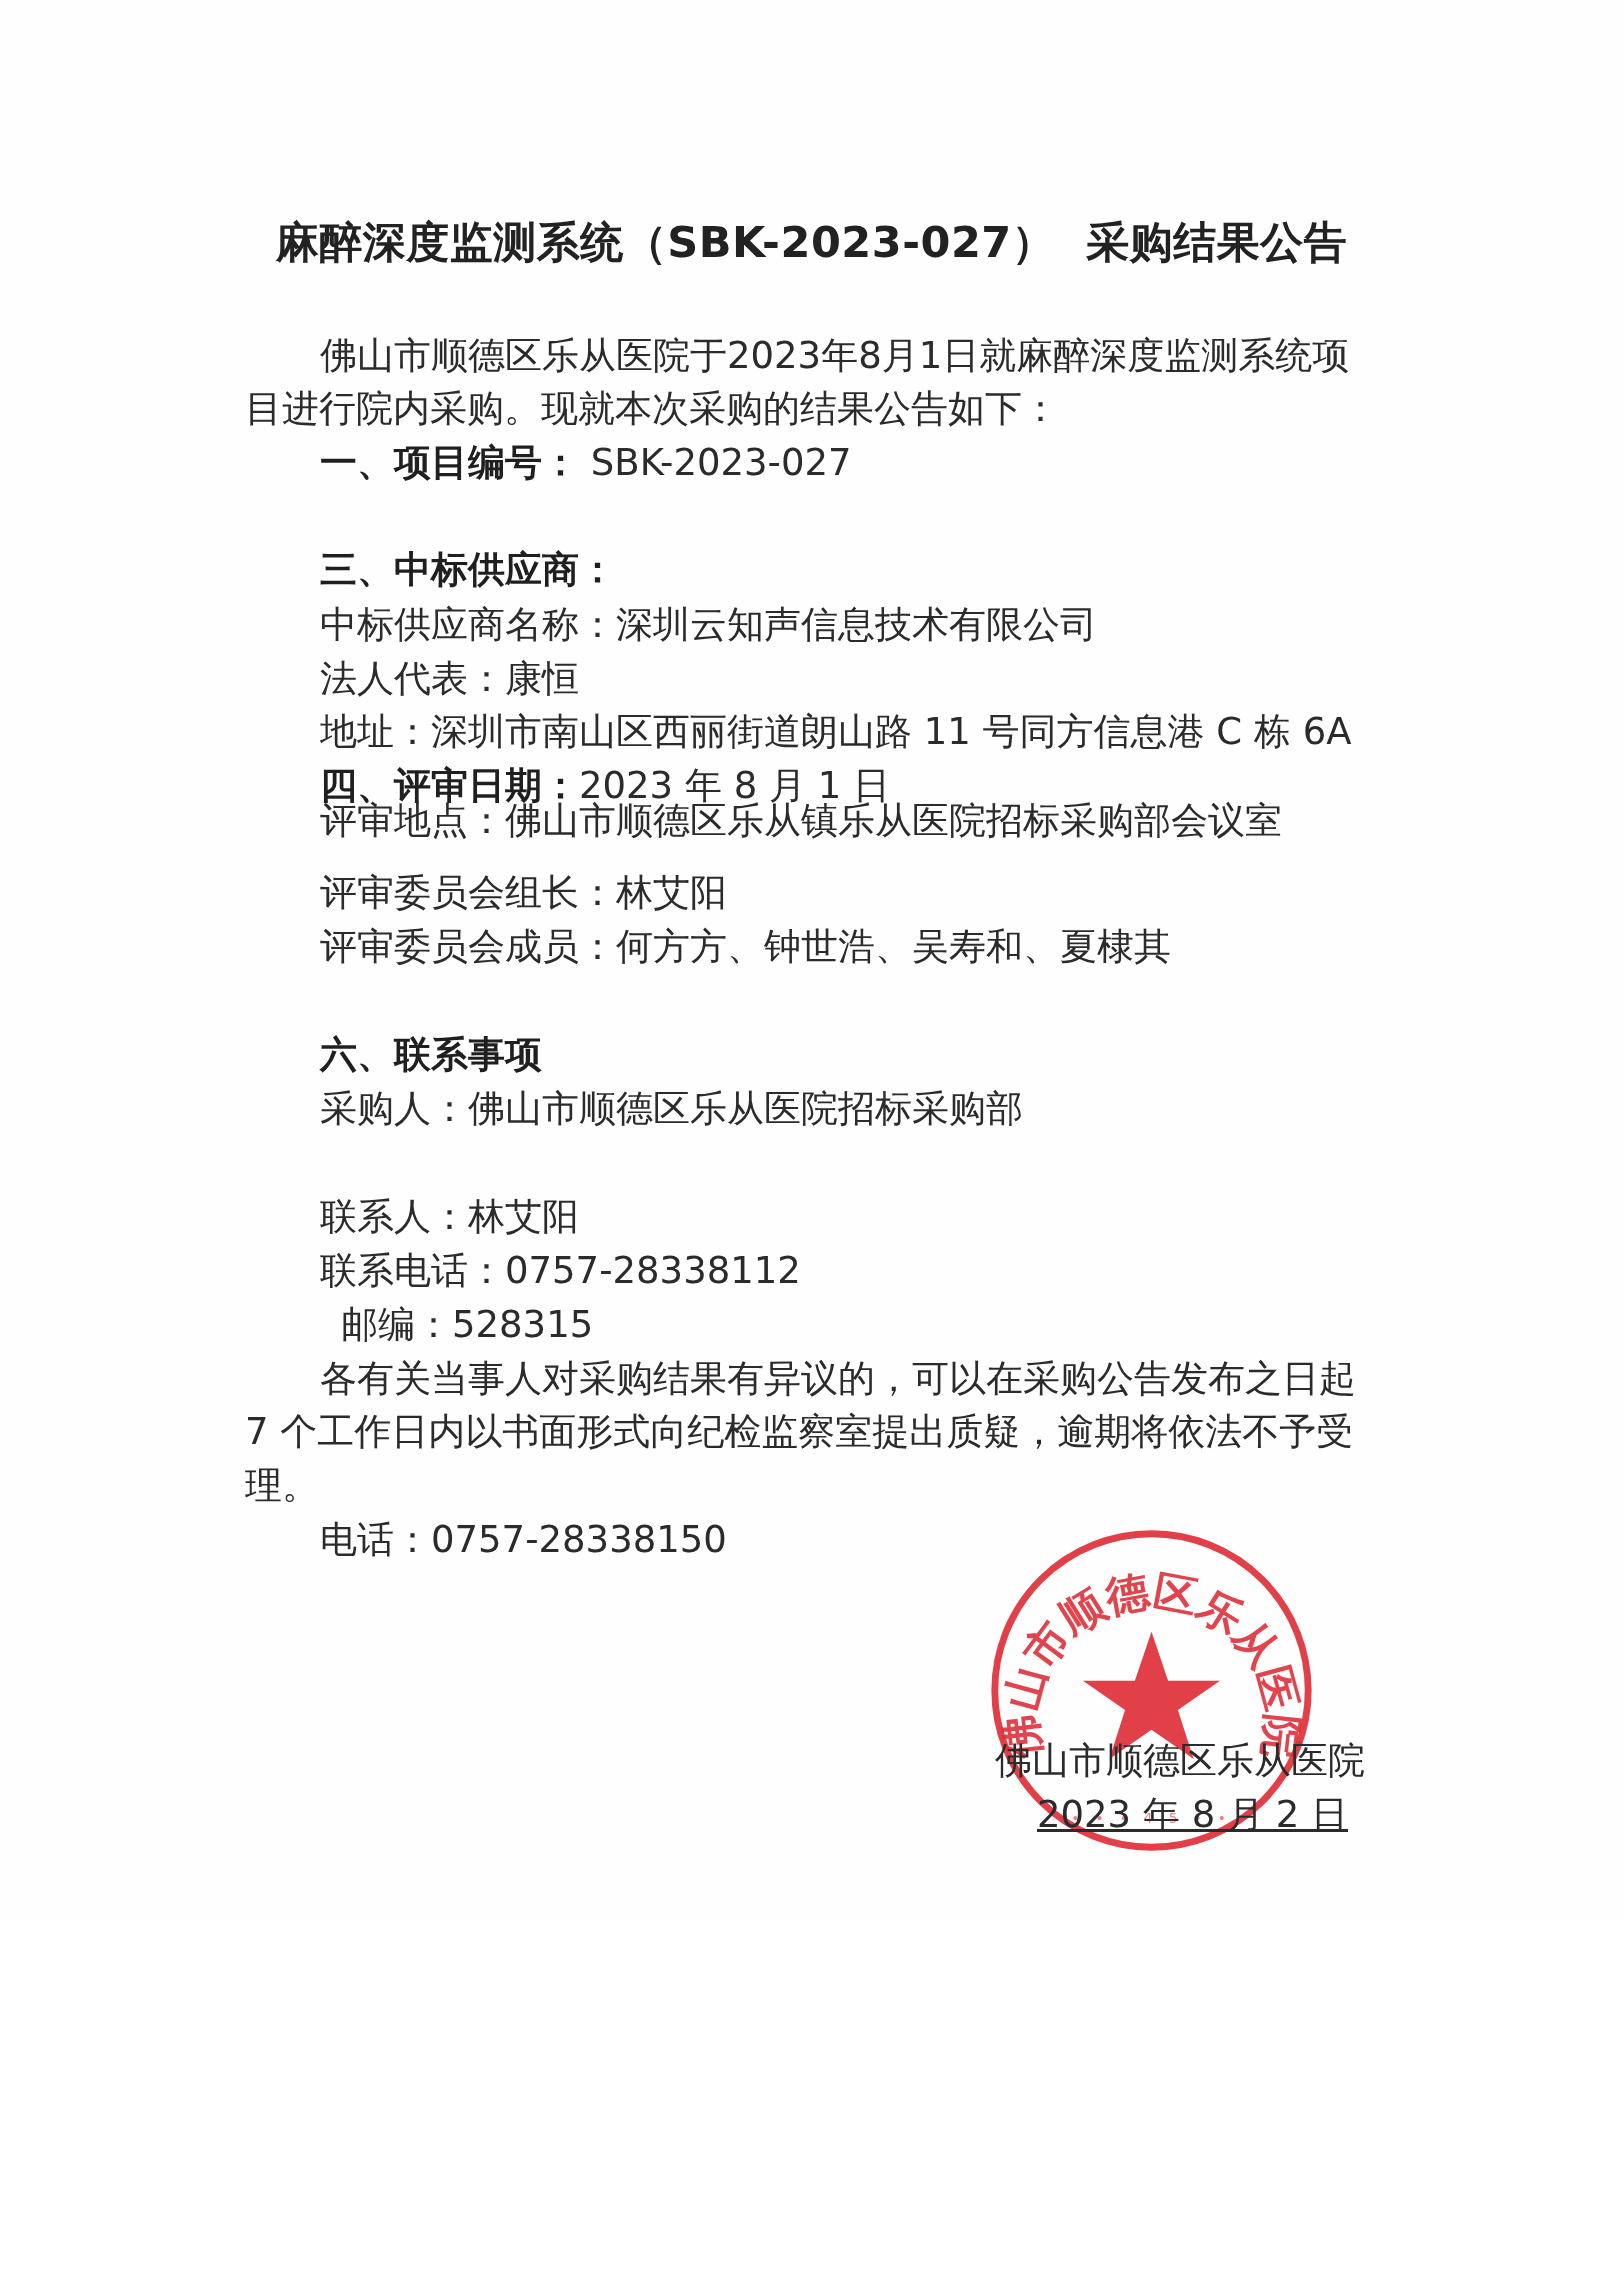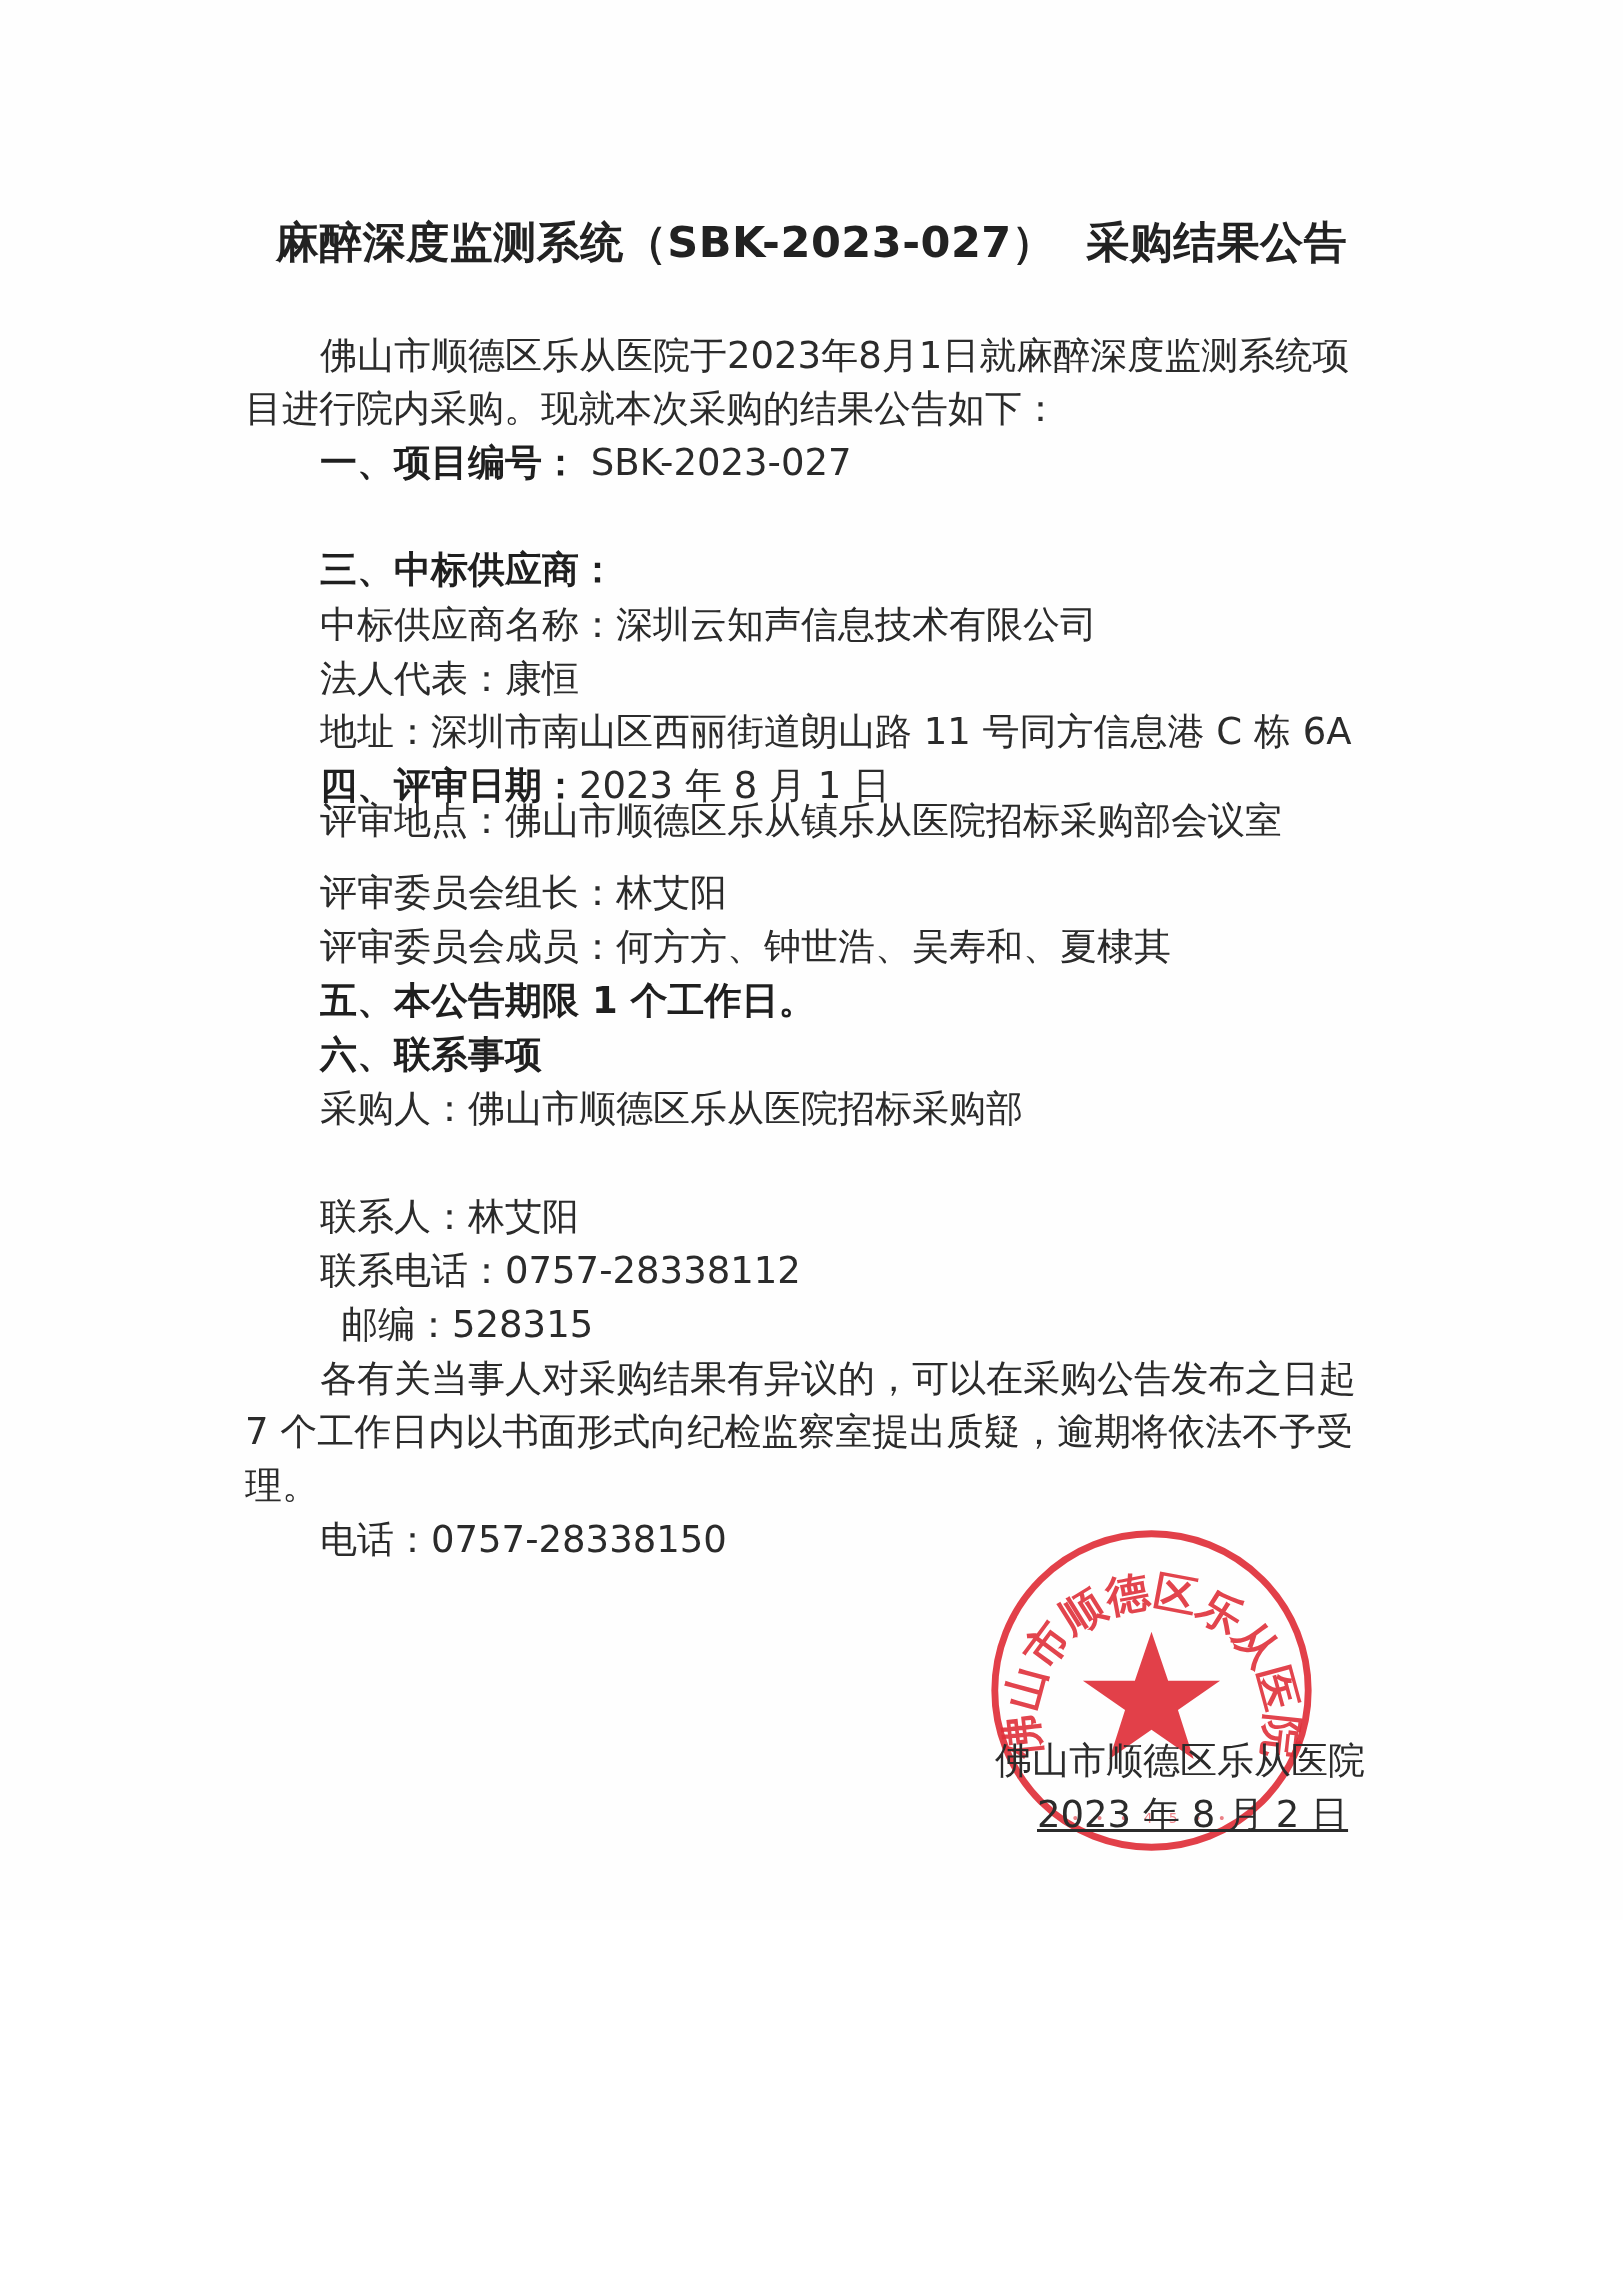--- a/index.html
+++ b/index.html
@@ -98,21 +98,20 @@
   </div>
 
   <div class="line item" style="top:922px;">
     <span>评审委员会成员：</span><span>何方方、钟世浩、吴寿和、夏棣其</span>
   </div>
 
   <div class="line item" style="top:868px;">
     <span>评审委员会组长：</span><span>林艾阳</span>
   </div>
 
-  <div class="line item bold" style="top:976px;">五、本公告期限 1 个工作日。</div>
 
   <div class="line item bold" style="top:1030px;">六、联系事项</div>
 
   <div class="line item" style="top:1084px;">
     <span>采购人：</span><span>佛山市顺德区乐从医院招标采购部</span>
   </div>
 
 
   <div class="line item" style="top:1192px;">
     <span>联系人：</span><span>林艾阳</span>

